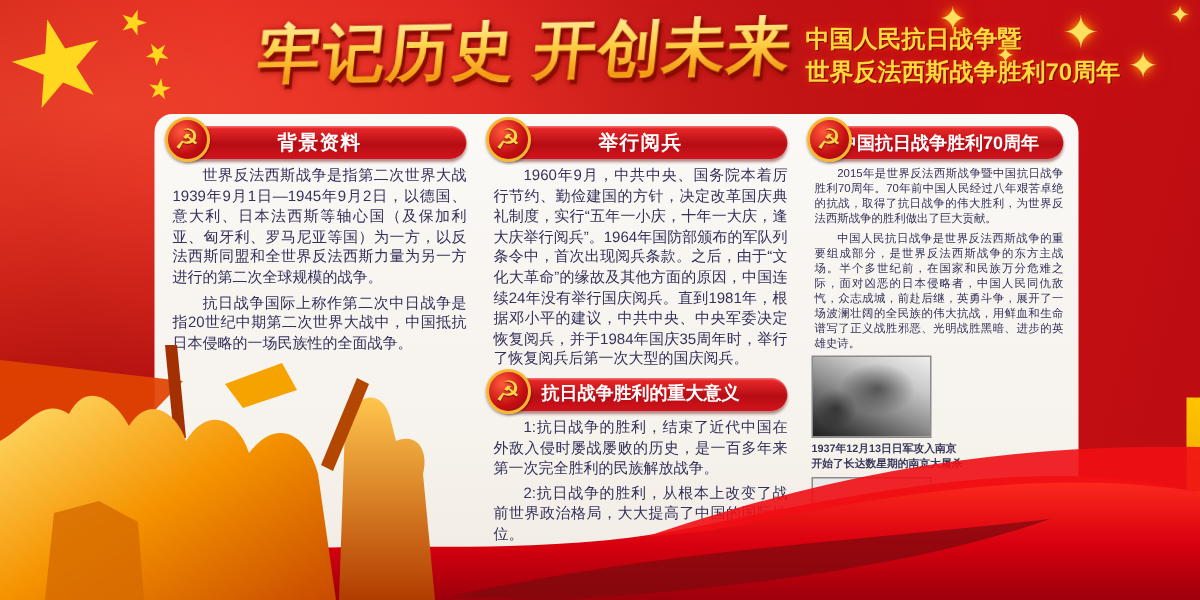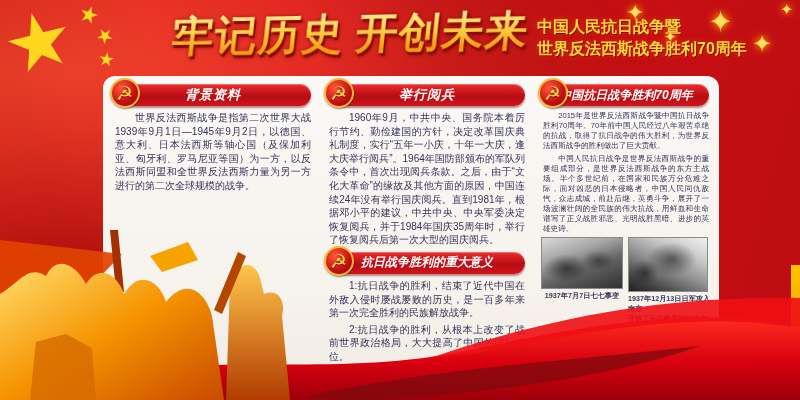--- a/index.html
+++ b/index.html
@@ -42,21 +42,21 @@
   .col{position:relative;}
   .col1{width:208px;}
   .col2{width:208px;}
   .col3{width:170px;flex:1;}
 
   .hdr{position:relative;height:22px;margin:0 2px 5px 2px;border-radius:12px;
     background:linear-gradient(180deg,#ee2b2b 0%,#b60d14 55%,#d2131c 100%);
     box-shadow:0 2px 2px rgba(90,0,0,.45), inset 0 1px 1px rgba(255,255,255,.35);
     display:flex;align-items:center;justify-content:center;
     color:#fff;font-weight:bold;letter-spacing:1px;}
-  .hdr .txt{font-size:13px;font-style:italic;}
+  .hdr .txt{font-size:13px;}
   .hdr-sm .txt{font-size:12px;letter-spacing:0;}
   .emblem{position:absolute;left:-5px;top:-6px;width:30px;height:30px;border-radius:50%;
     display:flex;align-items:center;justify-content:center;
     font-family:"DejaVu Sans",sans-serif;font-size:19px;color:#ffd54a;
     background:radial-gradient(circle at 35% 30%,#ff5a3c,#c40e12 60%,#8f0a0e);
     border:2px solid #f7b733;box-sizing:border-box;
     box-shadow:0 1px 2px rgba(0,0,0,.4);text-shadow:0 1px 1px #7a0700;}
   .para{font-size:10px;line-height:1.36;color:#34315a;text-align:justify;
     text-indent:2em;margin:0 2px 3px 2px;}
   .col3 .para{font-size:7.6px;line-height:1.32;}
@@ -116,20 +116,21 @@
 
   <div class="panel">
     <div class="cols">
 
       <div class="col col1">
         <div class="hdr">
           <span class="emblem">☭</span>
           <span class="txt">背景资料</span>
         </div>
         <p class="para">世界反法西斯战争是指第二次世界大战1939年9月1日—1945年9月2日，以德国、意大利、日本法西斯等轴心国（及保加利亚、匈牙利、罗马尼亚等国）为一方，以反法西斯同盟和全世界反法西斯力量为另一方进行的第二次全球规模的战争。</p>
+        <p class="para">抗日战争国际上称作第二次中日战争是指20世纪中期第二次世界大战中，中国抵抗日本侵略的一场民族性的全面战争。</p>
       </div>
 
       <div class="col col2">
         <div class="hdr">
           <span class="emblem">☭</span>
           <span class="txt">举行阅兵</span>
         </div>
         <p class="para">1960年9月，中共中央、国务院本着厉行节约、勤俭建国的方针，决定改革国庆典礼制度，实行“五年一小庆，十年一大庆，逢大庆举行阅兵”。1964年国防部颁布的军队列条令中，首次出现阅兵条款。之后，由于“文化大革命”的缘故及其他方面的原因，中国连续24年没有举行国庆阅兵。直到1981年，根据邓小平的建议，中共中央、中央军委决定恢复阅兵，并于1984年国庆35周年时，举行了恢复阅兵后第一次大型的国庆阅兵。</p>
         <div class="hdr hdr-sm" style="margin-top:5px;">
           <span class="emblem">☭</span>
@@ -142,24 +143,20 @@
 
       <div class="col col3">
         <div class="hdr hdr-sm">
           <span class="emblem">☭</span>
           <span class="txt">中国抗日战争胜利70周年</span>
         </div>
         <p class="para">2015年是世界反法西斯战争暨中国抗日战争胜利70周年。70年前中国人民经过八年艰苦卓绝的抗战，取得了抗日战争的伟大胜利，为世界反法西斯战争的胜利做出了巨大贡献。</p>
         <p class="para">中国人民抗日战争是世界反法西斯战争的重要组成部分，是世界反法西斯战争的东方主战场。半个多世纪前，在国家和民族万分危难之际，面对凶恶的日本侵略者，中国人民同仇敌忾，众志成城，前赴后继，英勇斗争，展开了一场波澜壮阔的全民族的伟大抗战，用鲜血和生命谱写了正义战胜邪恶、光明战胜黑暗、进步的英雄史诗。</p>
 
         <div class="photorow">
-          <div class="phbox">
-            <div class="photo ph1"></div>
-            <div class="cap cap-center">1937年7月7日七七事变</div>
-          </div>
           <div class="phbox">
             <div class="photo ph2"></div>
             <div class="cap">1937年12月13日日军攻入南京</div>
             <div class="cap" style="margin-top:0;">开始了长达数星期的南京大屠杀</div>
           </div>
         </div>
 
         <div class="surrender">
           <div class="photo ph3"></div>
           <div class="surrender-lines">

